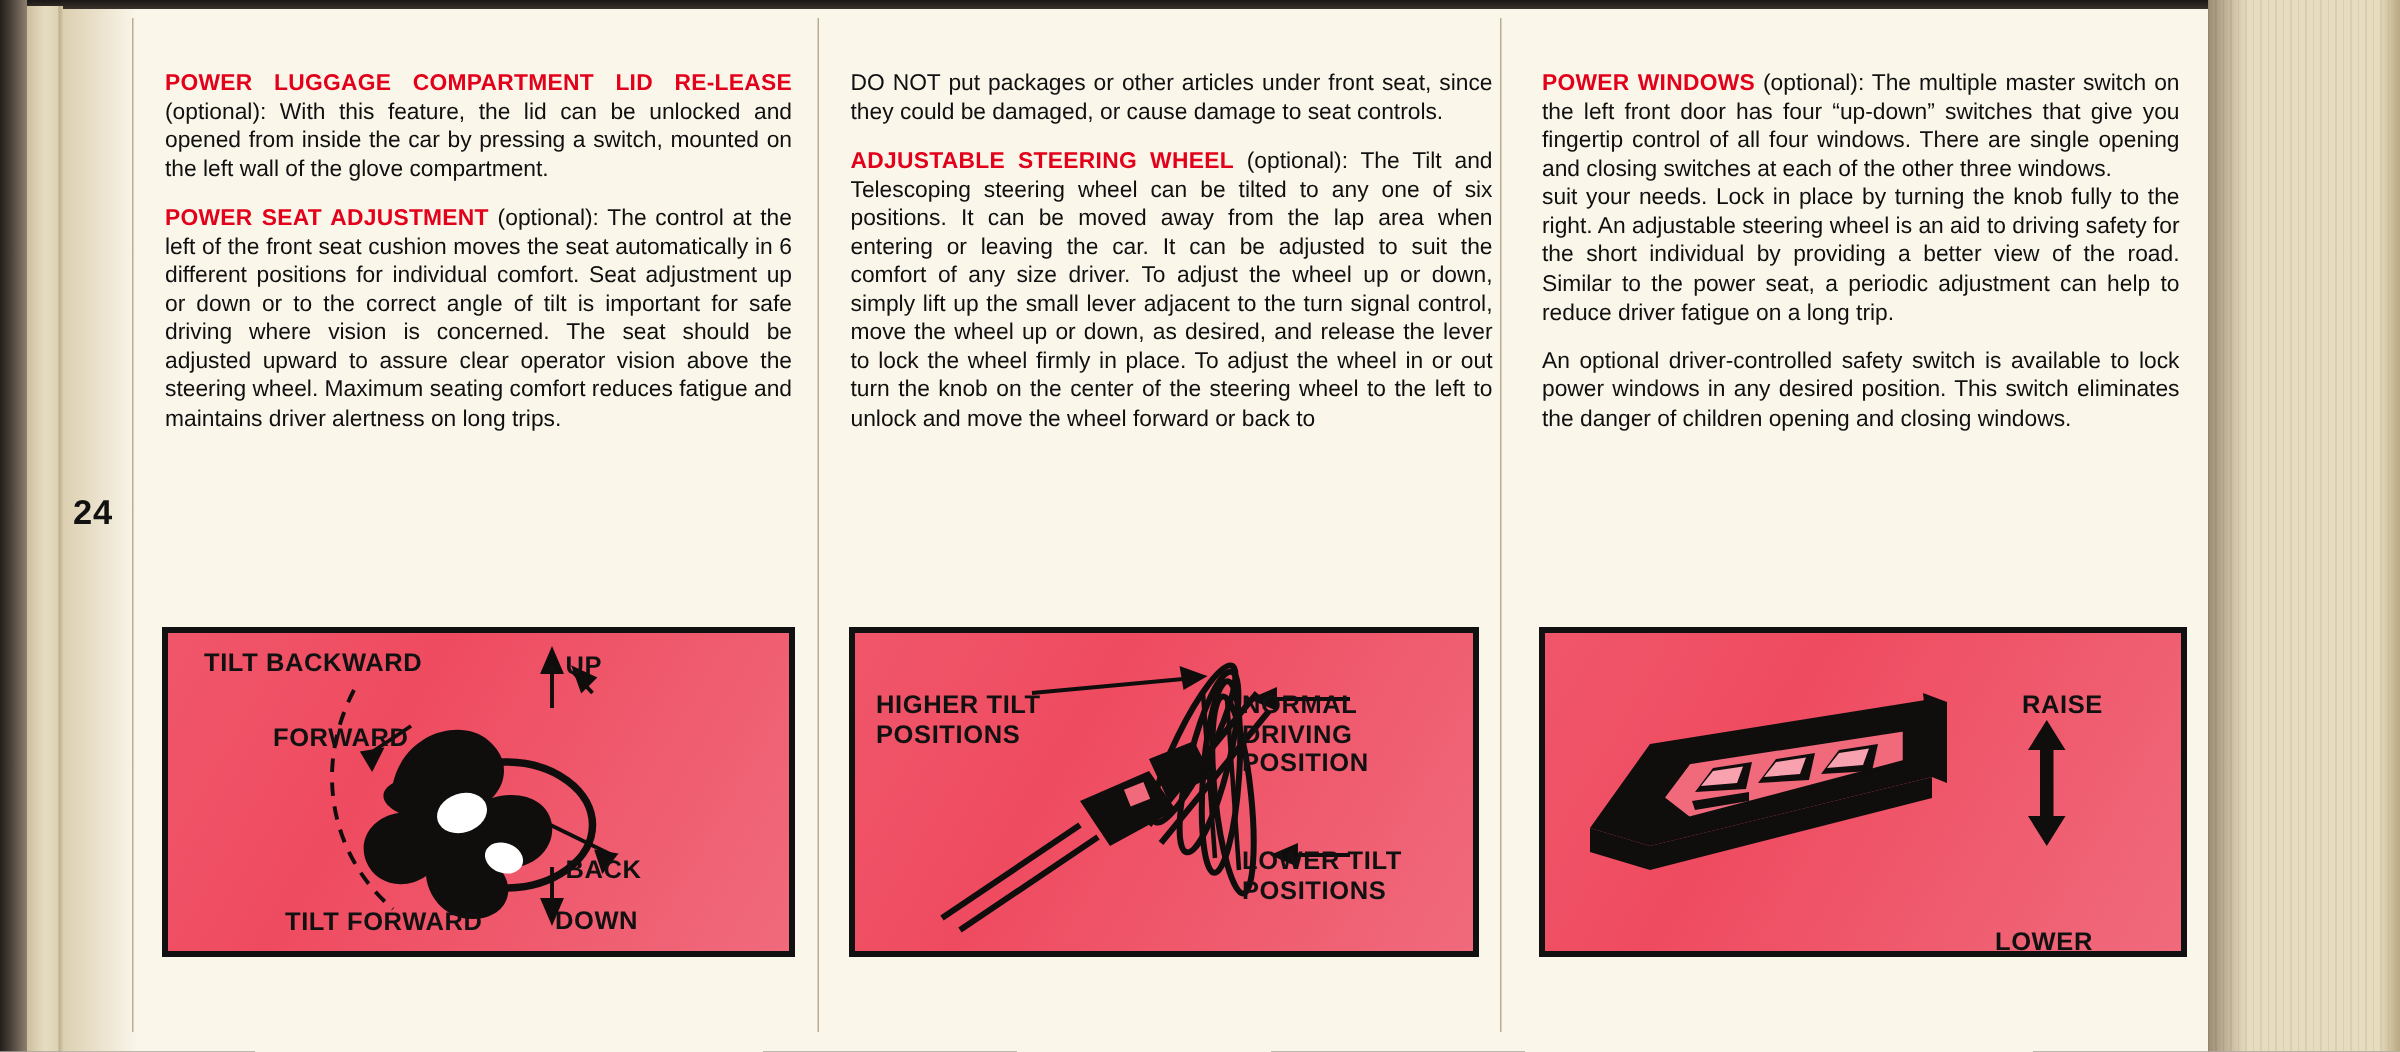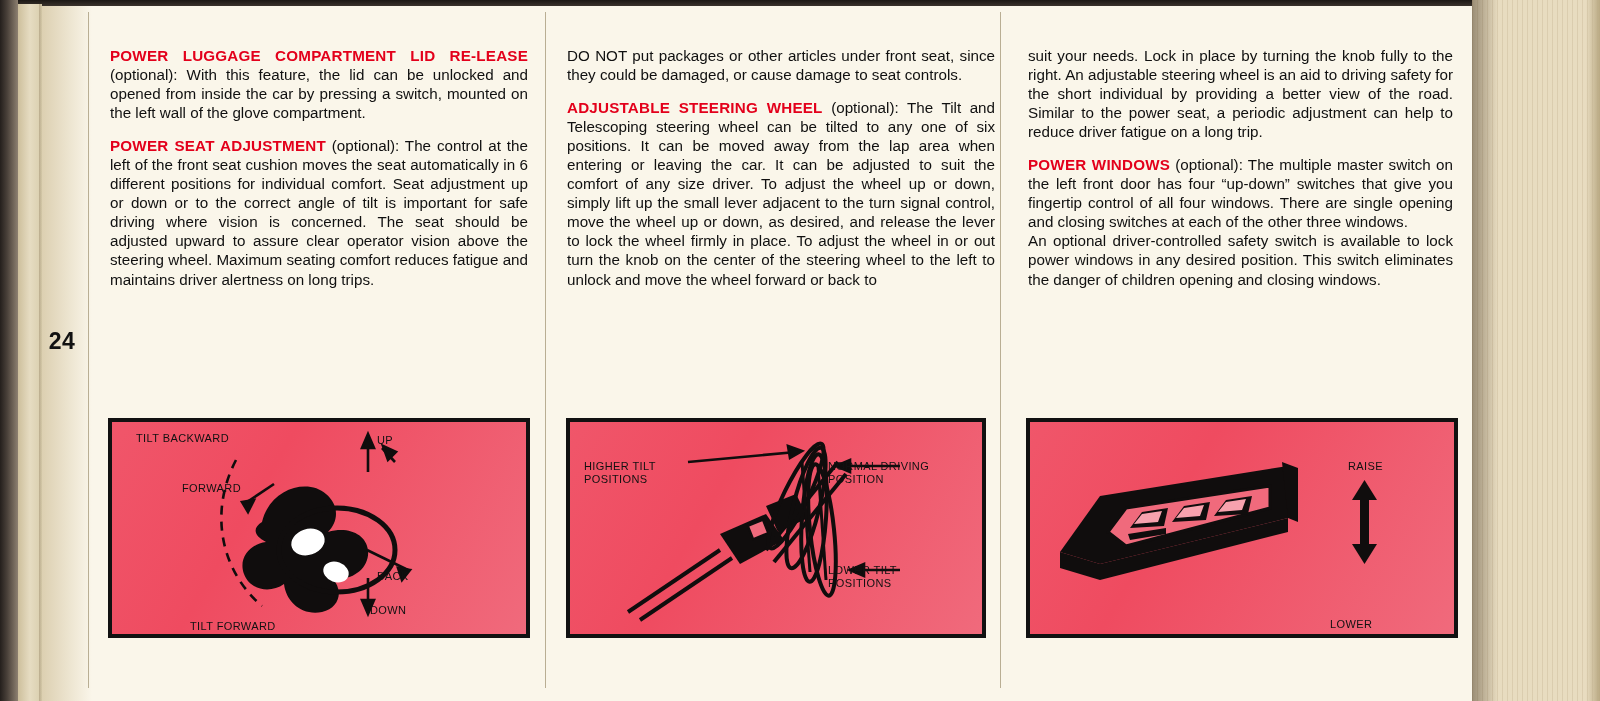--- a/index.html
+++ b/index.html
@@ -102,22 +102,22 @@
 
   
   .fig {
     position: absolute;
     border: 4px solid #111;
     background: linear-gradient(120deg, #f0566a 0%, #ef4b60 35%, #f06a7c 100%);
     overflow: hidden;
   }
   .fig .lbl {
     position: absolute;
-    font-size: 11px;
-    font-weight: normal;
+    font-size: 17px;
+    font-weight: bold;
     color: #111;
     letter-spacing: 0.4px;
     line-height: 1.15;
     white-space: pre-line;
   }
   .fig1 { left: 108px; top: 418px; width: 414px; height: 212px; }
   .fig2 { left: 566px; top: 418px; width: 412px; height: 212px; }
   .fig3 { left: 1026px; top: 418px; width: 424px; height: 212px; }
 
   svg { display: block; }
@@ -159,25 +159,25 @@
   <div class="col c2">
     <p>
       <span>DO NOT put packages or other articles under front seat, since they could be damaged, or cause damage to seat controls.</span>
     </p>
     <p>
       <span class="hd">ADJUSTABLE STEERING WHEEL</span><span> (optional): The Tilt and Telescoping steering wheel can be tilted to any one of six positions. It can be moved away from the lap area when entering or leaving the car. It can be adjusted to suit the comfort of any size driver. To adjust the wheel up or down, simply lift up the small lever adjacent to the turn signal control, move the wheel up or down, as desired, and release the lever to lock the wheel firmly in place. To adjust the wheel in or out turn the knob on the center of the steering wheel to the left to unlock and move the wheel forward or back to</span>
     </p>
   </div>
 
   <div class="col c3">
-    <p>
-      <span>suit your needs. Lock in place by turning the knob fully to the right. An adjustable steering wheel is an aid to driving safety for the short individual by providing a better view of the road. Similar to the power seat, a periodic adjustment can help to reduce driver fatigue on a long trip.</span>
-    </p>
     <p style="margin-bottom:0">
       <span class="hd">POWER WINDOWS</span><span> (optional): The multiple master switch on the left front door has four “up-down” switches that give you fingertip control of all four windows. There are single opening and closing switches at each of the other three windows.</span>
+    </p>
+    <p>
+      <span>suit your needs. Lock in place by turning the knob fully to the right. An adjustable steering wheel is an aid to driving safety for the short individual by providing a better view of the road. Similar to the power seat, a periodic adjustment can help to reduce driver fatigue on a long trip.</span>
     </p>
     <p>
       <span>An optional driver-controlled safety switch is available to lock power windows in any desired position. This switch eliminates the danger of children opening and closing windows.</span>
     </p>
   </div>
 
   <div class="fig fig1">
     <svg width="406" height="204" viewBox="0 0 406 204">
 
       <g fill="#100d0d">
@@ -208,21 +208,21 @@
 
         <line x1="256" y1="156" x2="256" y2="184"></line>
         <polygon points="256,192 250,178 262,178"></polygon>
       </g>
     </svg>
     <div class="lbl" style="left:24px; top:10px;">TILT BACKWARD</div>
     <div class="lbl" style="left:265px; top:12px;">UP</div>
     <div class="lbl" style="left:70px; top:60px;text-align:center;">FORWARD</div>
     <div class="lbl" style="left:265px; top:148px;">BACK</div>
     <div class="lbl" style="left:258px; top:182px;">DOWN</div>
-    <div class="lbl" style="left:78px; top:183px;margin-top:15px;">TILT FORWARD</div>
+    <div class="lbl" style="left:78px; top:183px;">TILT FORWARD</div>
   </div>
 
   <div class="fig fig2">
     <svg width="404" height="204" viewBox="0 0 404 204">
 
       <g stroke="#100d0d" stroke-width="4" fill="none">
         <line x1="58" y1="190" x2="150" y2="128"></line>
         <line x1="70" y1="198" x2="162" y2="136"></line>
       </g>
 

